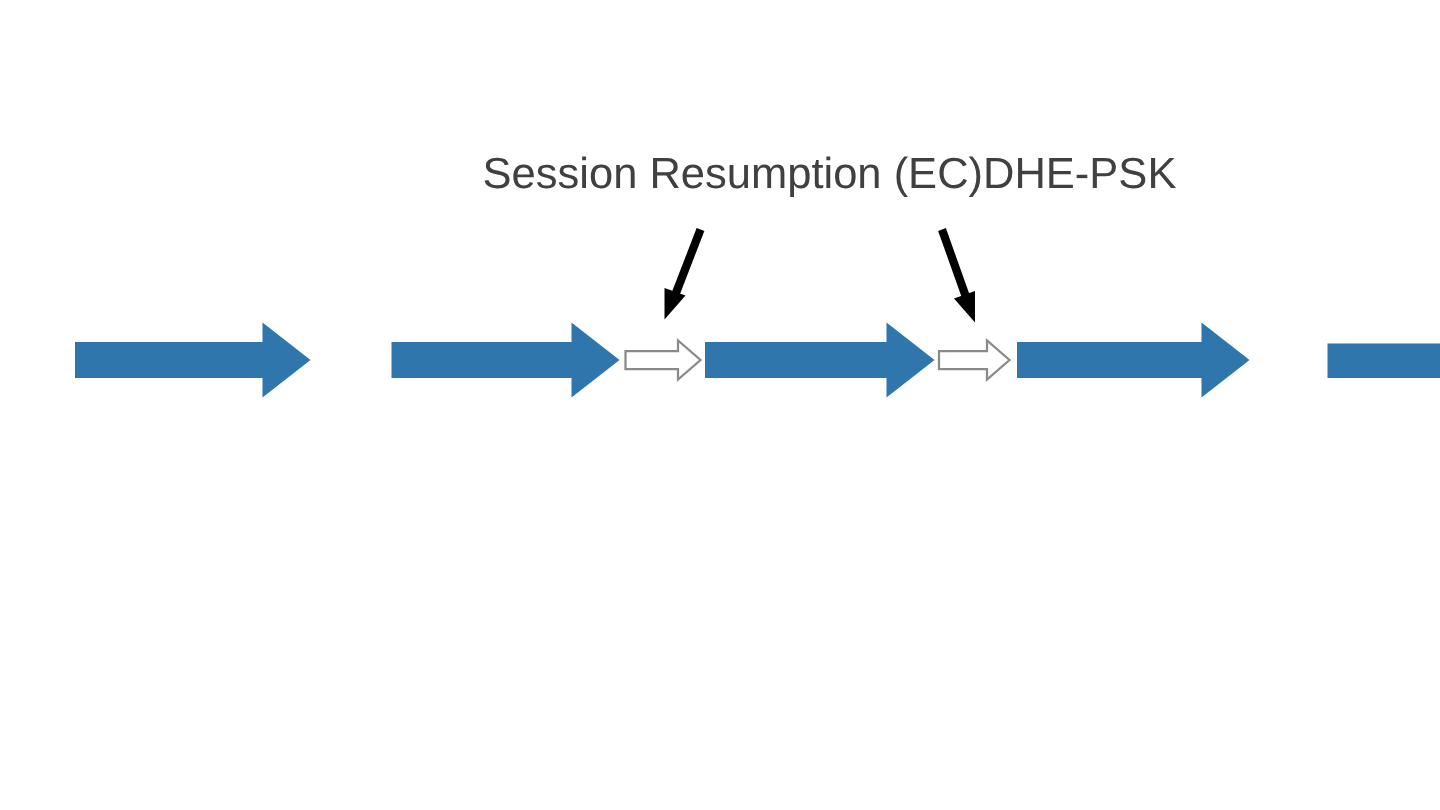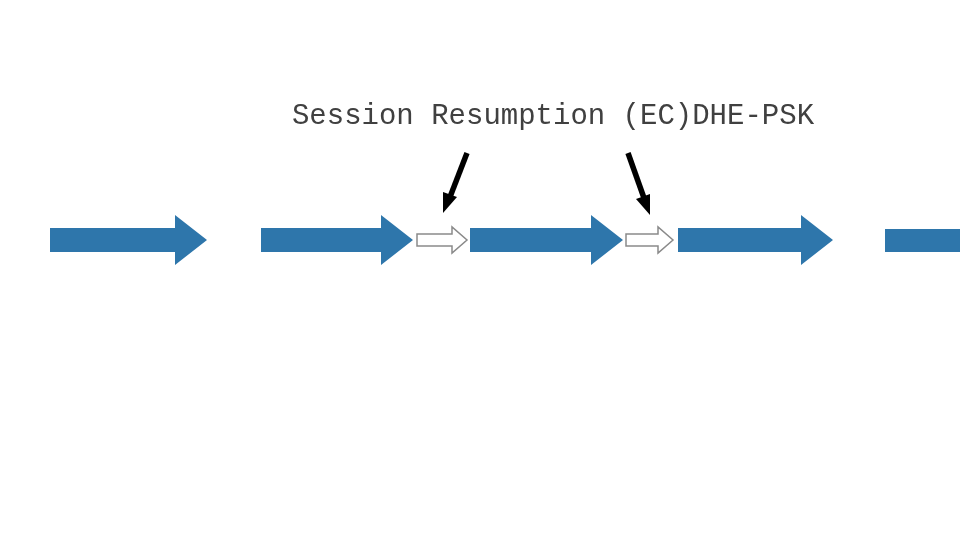--- a/index.html
+++ b/index.html
@@ -4,21 +4,21 @@
 <style>
   html, body {
     margin: 0;
     padding: 0;
   }
   .slide {
     position: relative;
     width: 960px;
     height: 540px;
     overflow: hidden;
-    font-family: Liberation Mono, monospace;
+    font-family: Liberation Sans, sans-serif;
   }
   .annotation-label {
     position: absolute;
     top: 100px;
     left: 553px;
     transform: translateX(-50%);
     font-size: 29px;
     line-height: 33px;
     white-space: nowrap;
     font-weight: 400;

